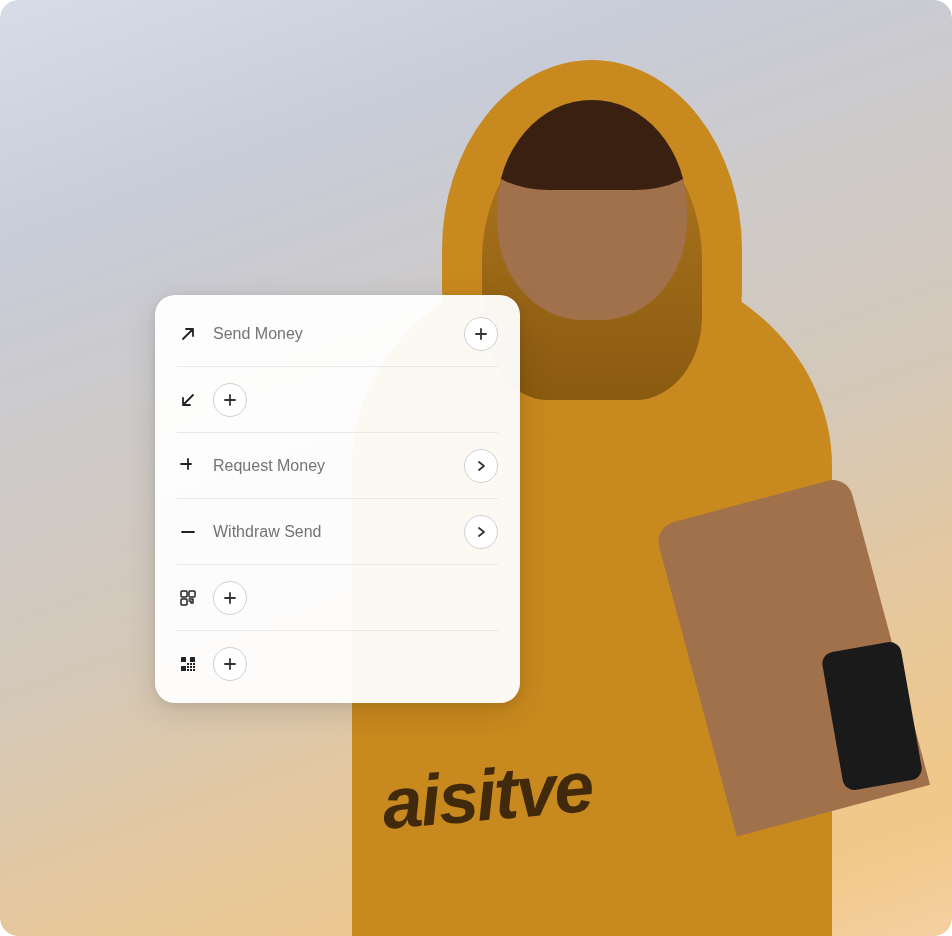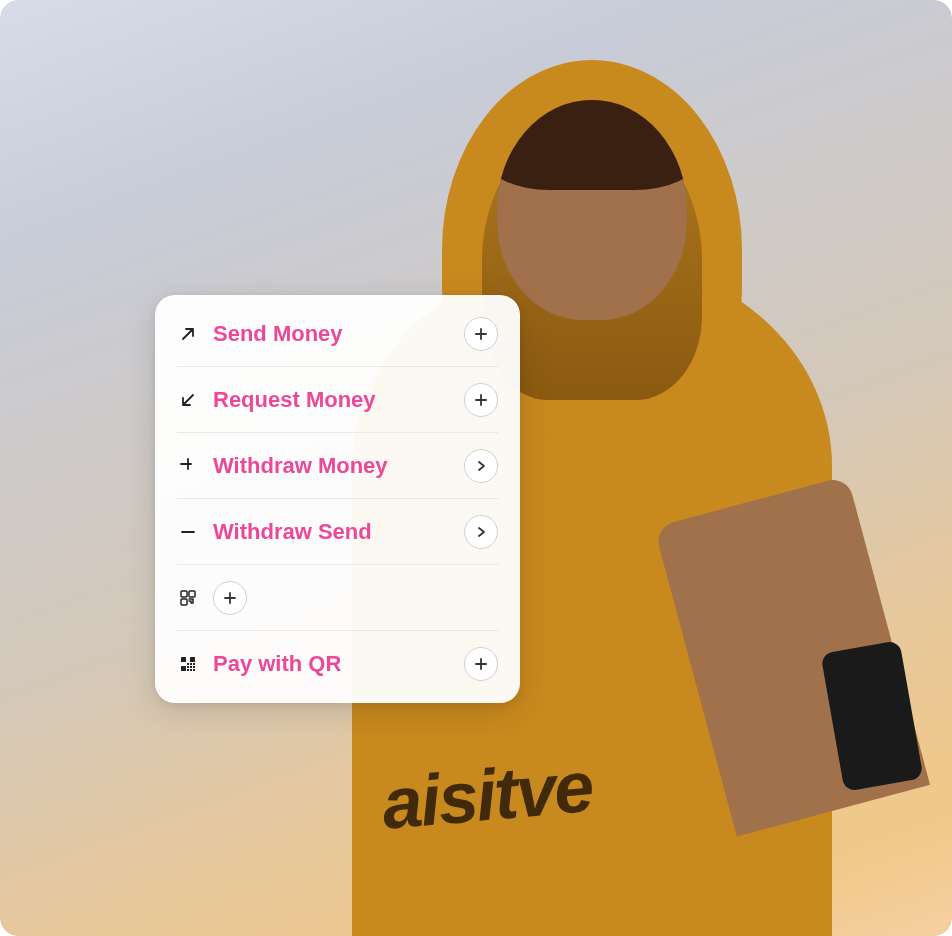--- a/index.html
+++ b/index.html
@@ -166,23 +166,23 @@
       align-items: center;
       justify-content: center;
       margin-right: 14px;
       flex-shrink: 0;
       font-size: 16px;
       color: #222;
     }
 
     .item-label {
       flex: 1;
-      font-size: 22px;
-      font-weight: 700;
-      color: #ec4899;
+      font-size: 16px;
+      font-weight: 400;
+      color: #737373;
     }
 
     .item-action {
       width: 34px;
       height: 34px;
       border-radius: 50%;
       border: 1.5px solid #d0d0d0;
       background: white;
       display: flex;
       align-items: center;
@@ -230,35 +230,34 @@
         </svg>
       </div>
     </div>
 
     <div class="menu-item">
       <div class="item-icon">
         <svg width="18" height="18" viewBox="0 0 18 18" fill="none">
           <path d="M14 4L4 14M4 14H11M4 14V7" stroke="#222" stroke-width="1.8" stroke-linecap="round" stroke-linejoin="round"></path>
         </svg>
       </div>
+      <div class="item-action">
+        <svg width="14" height="14" viewBox="0 0 14 14" fill="none">
+          <path d="M7 2V12M2 7H12" stroke="#333" stroke-width="1.8" stroke-linecap="round"></path>
+        </svg>
+      </div>
+    </div>
+
+    <div class="menu-item">
+      <div class="item-icon">
+        <svg width="18" height="18" viewBox="0 0 18 18" fill="none">
+          <path d="M9 2V12M2 7H12" stroke="#222" stroke-width="1.8" stroke-linecap="round"></path>
+        </svg>
+      </div>
       <span class="item-label">Request Money</span>
-      <div class="item-action">
-        <svg width="14" height="14" viewBox="0 0 14 14" fill="none">
-          <path d="M7 2V12M2 7H12" stroke="#333" stroke-width="1.8" stroke-linecap="round"></path>
-        </svg>
-      </div>
-    </div>
-
-    <div class="menu-item">
-      <div class="item-icon">
-        <svg width="18" height="18" viewBox="0 0 18 18" fill="none">
-          <path d="M9 2V12M2 7H12" stroke="#222" stroke-width="1.8" stroke-linecap="round"></path>
-        </svg>
-      </div>
-      <span class="item-label">Withdraw Money</span>
       <div class="item-action">
         <svg width="14" height="14" viewBox="0 0 14 14" fill="none">
           <path d="M5 3L10 7L5 11" stroke="#333" stroke-width="1.8" stroke-linecap="round" stroke-linejoin="round"></path>
         </svg>
       </div>
     </div>
 
     <div class="menu-item">
       <div class="item-icon">
         <svg width="18" height="18" viewBox="0 0 18 18" fill="none">
@@ -299,21 +298,20 @@
           <rect x="11" y="8" width="2" height="2" fill="#222"></rect>
           <rect x="14" y="8" width="2" height="2" fill="#222"></rect>
           <rect x="8" y="11" width="2" height="2" fill="#222"></rect>
           <rect x="11" y="11" width="2" height="2" fill="#222"></rect>
           <rect x="14" y="11" width="2" height="2" fill="#222"></rect>
           <rect x="8" y="14" width="2" height="2" fill="#222"></rect>
           <rect x="11" y="14" width="2" height="2" fill="#222"></rect>
           <rect x="14" y="14" width="2" height="2" fill="#222"></rect>
         </svg>
       </div>
-      <span class="item-label">Pay with QR</span>
       <div class="item-action">
         <svg width="14" height="14" viewBox="0 0 14 14" fill="none">
           <path d="M7 2V12M2 7H12" stroke="#333" stroke-width="1.8" stroke-linecap="round"></path>
         </svg>
       </div>
     </div>
 
   </div>
 
 </div>

